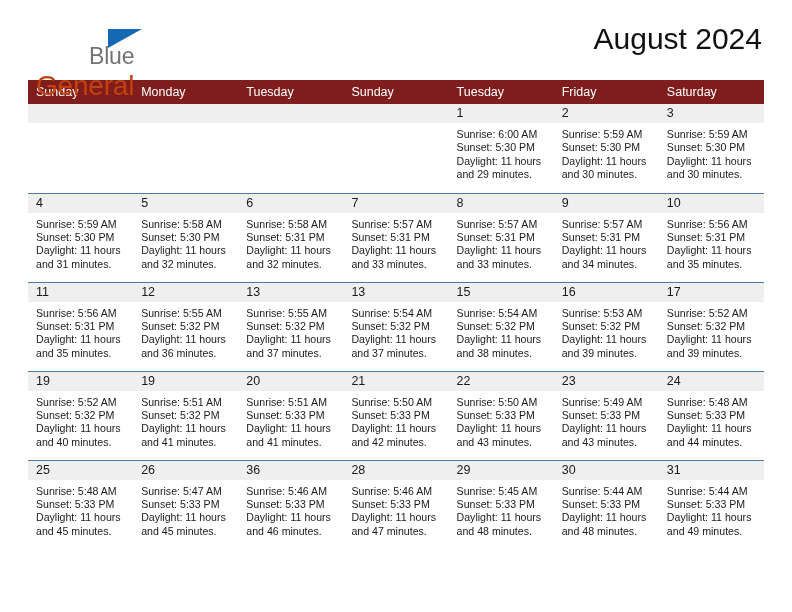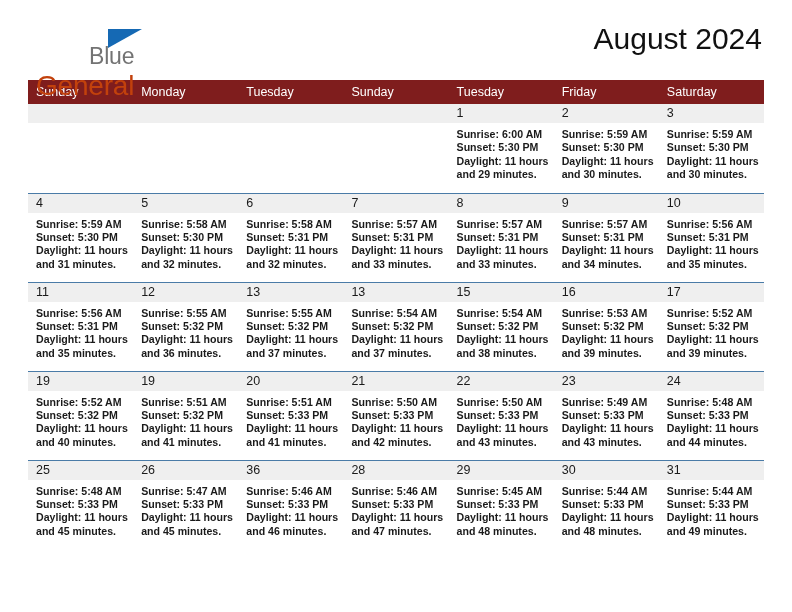--- a/index.html
+++ b/index.html
@@ -118,21 +118,20 @@
     padding: 3px 0 3px 8px;
     height: 19px;
     box-sizing: border-box;
     line-height: 13px;
   }
   .cell-body {
     padding: 5px 6px 0 8px;
     font-size: 10.6px;
     line-height: 13.4px;
     color: #1a1a1a;
-    font-weight: bold;
   }
   .cell-body div {
     white-space: nowrap;
   }
   td.empty .daynum {
     background: #efefef;
   }
 </style>
 </head>
 <body>

